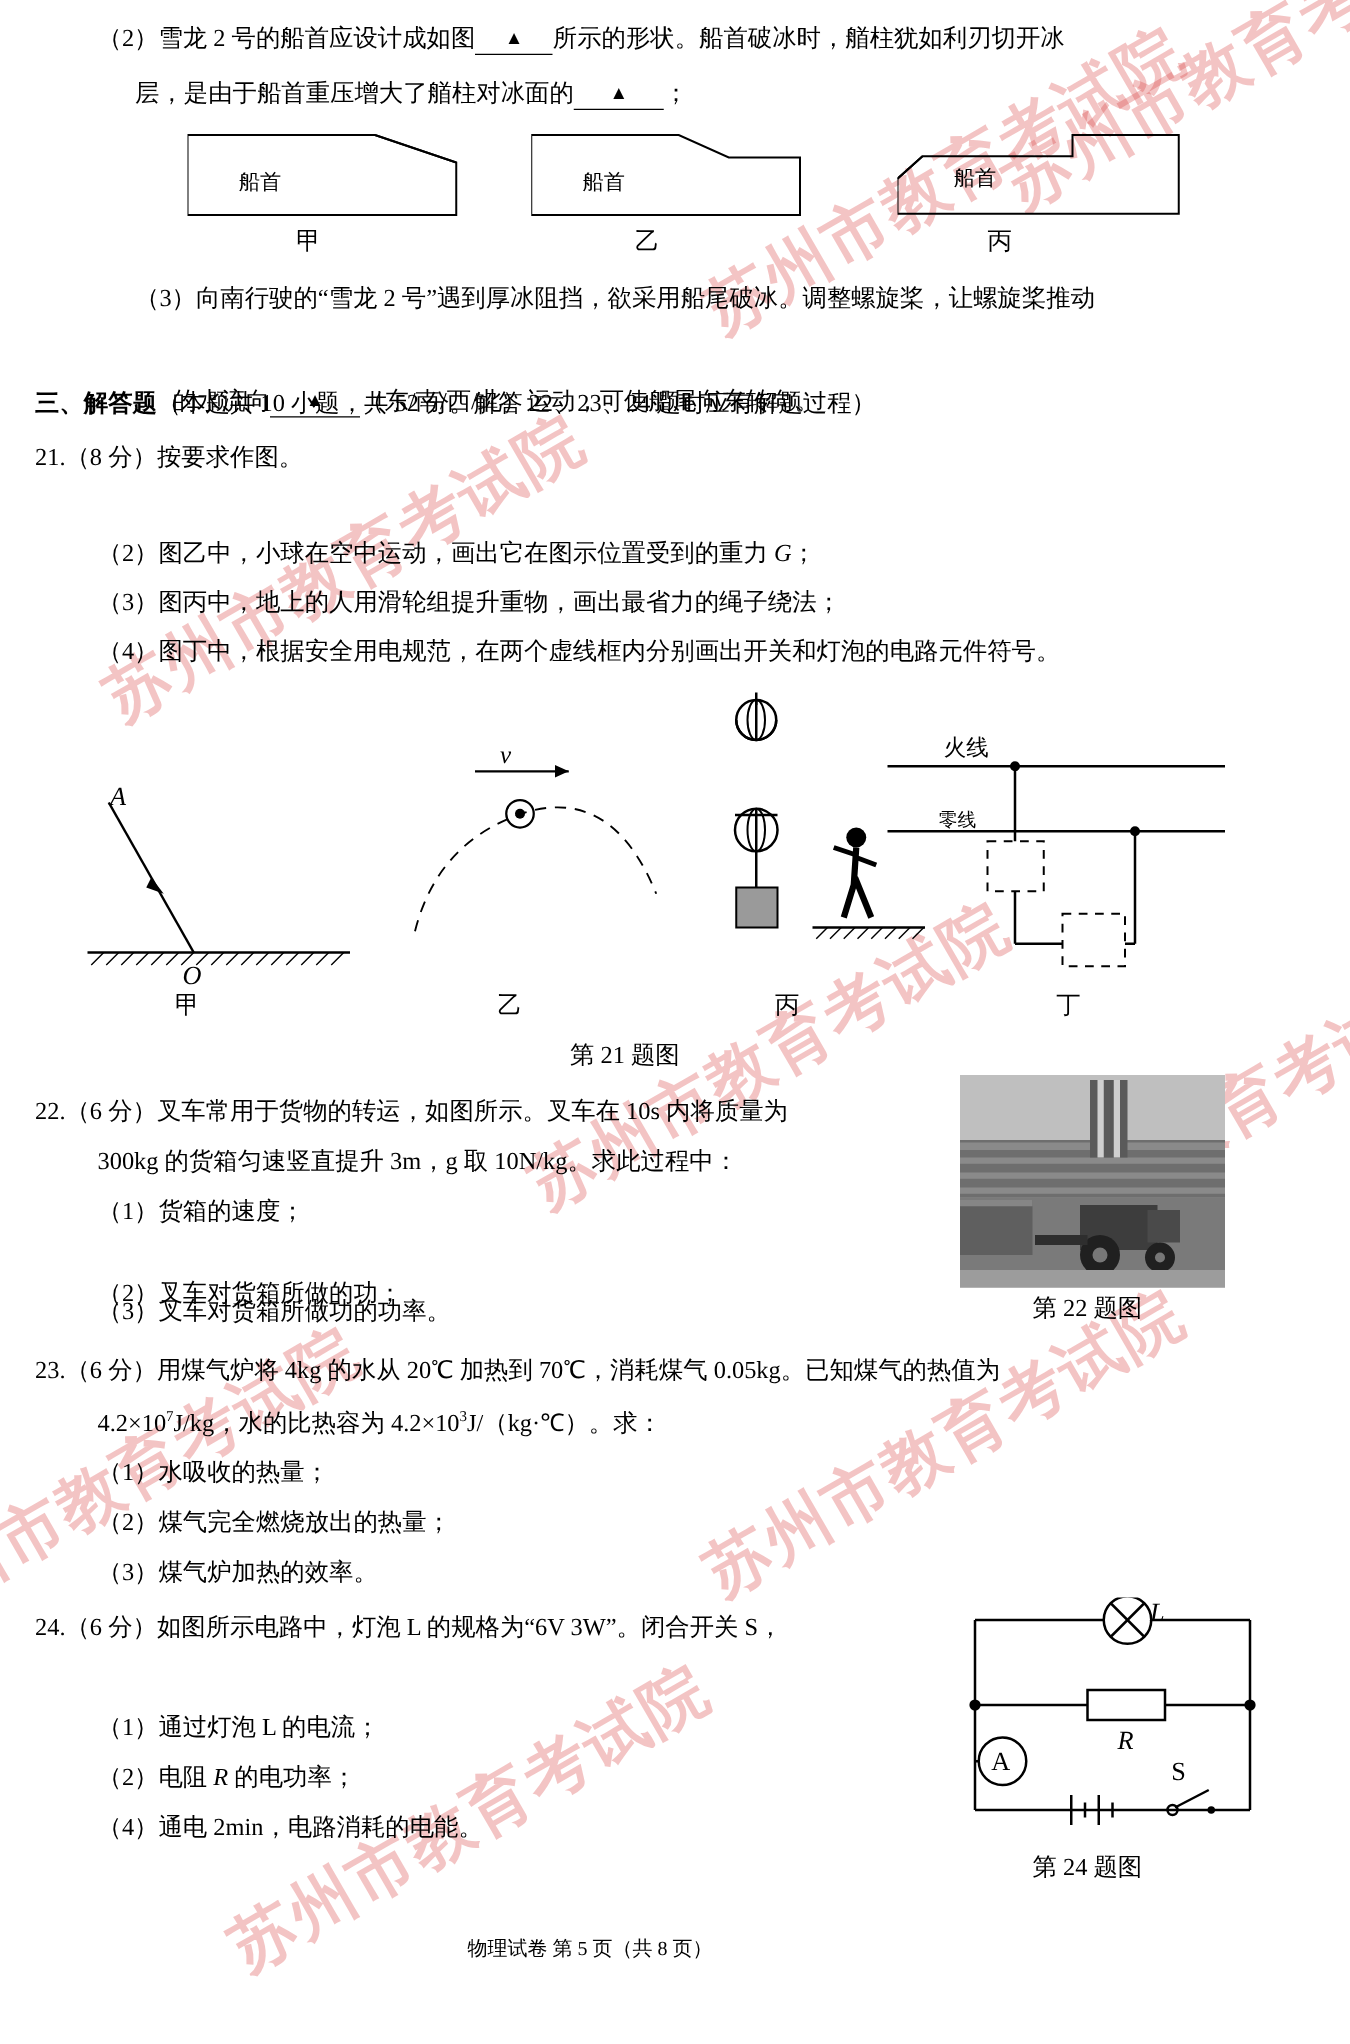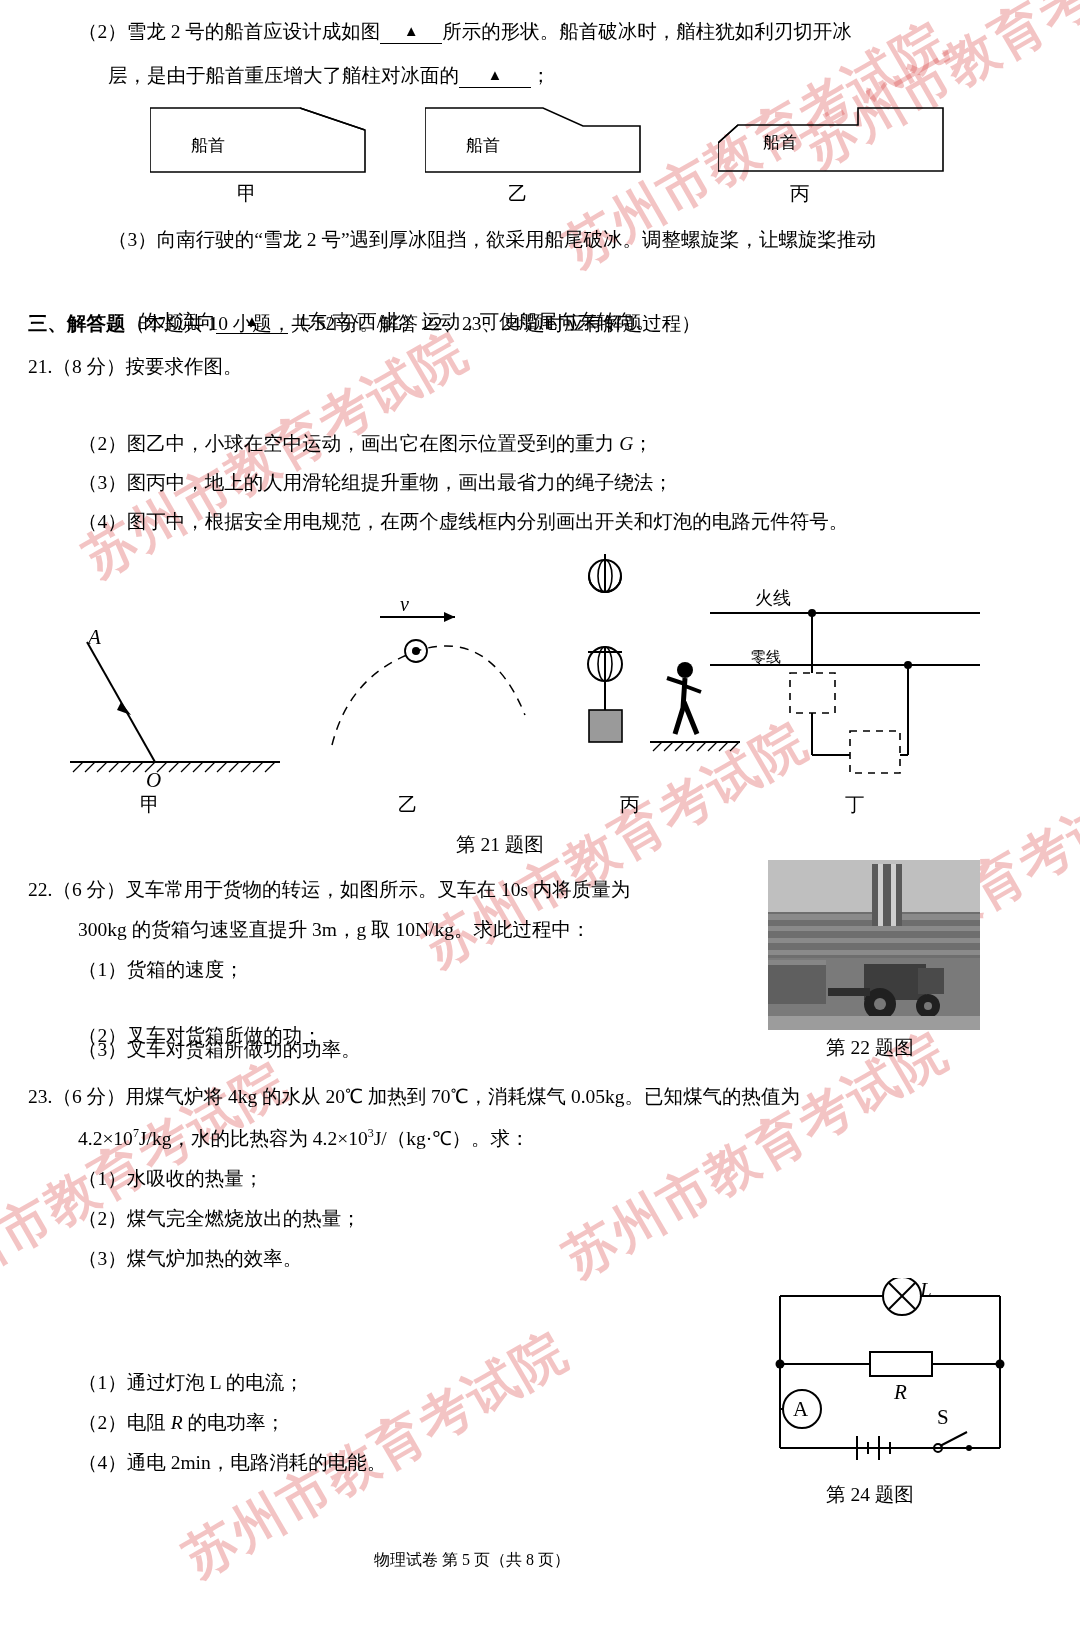--- a/index.html
+++ b/index.html
@@ -249,20 +249,21 @@
   <div class="txt" style="left:826px;top:1036px;">第 22 题图</div>
 
   <div class="txt" style="left:28px;top:1085px;">23.（6 分）用煤气炉将 4kg 的水从 20℃ 加热到 70℃，消耗煤气 0.05kg。已知煤气的热值为</div>
   <div class="txt" style="left:78px;top:1126px;">
     <span>4.2×10</span><span class="sup">7</span><span>J/kg，水的比热容为 4.2×10</span><span class="sup">3</span><span>J/（kg·℃）。求：</span>
   </div>
   <div class="txt" style="left:78px;top:1167px;">（1）水吸收的热量；</div>
   <div class="txt" style="left:78px;top:1207px;">（2）煤气完全燃烧放出的热量；</div>
   <div class="txt" style="left:78px;top:1247px;">（3）煤气炉加热的效率。</div>
 
+  <div class="txt" style="left:28px;top:1291px;">24.（6 分）如图所示电路中，灯泡 L 的规格为“6V 3W”。闭合开关 S，</div>
   <div class="txt" style="left:78px;top:1371px;">（1）通过灯泡 L 的电流；</div>
   <div class="txt" style="left:78px;top:1411px;">
     <span>（2）电阻 </span><span class="it">R</span><span> 的电功率；</span>
   </div>
   <div class="txt" style="left:78px;top:1451px;">（4）通电 2min，电路消耗的电能。</div>
 
   <div style="position:absolute;left:762px;top:1278px;">
     <svg width="256" height="198" viewBox="0 0 256 198">
 
       <line x1="18" y1="18" x2="238" y2="18" stroke="#000" stroke-width="2"></line>

